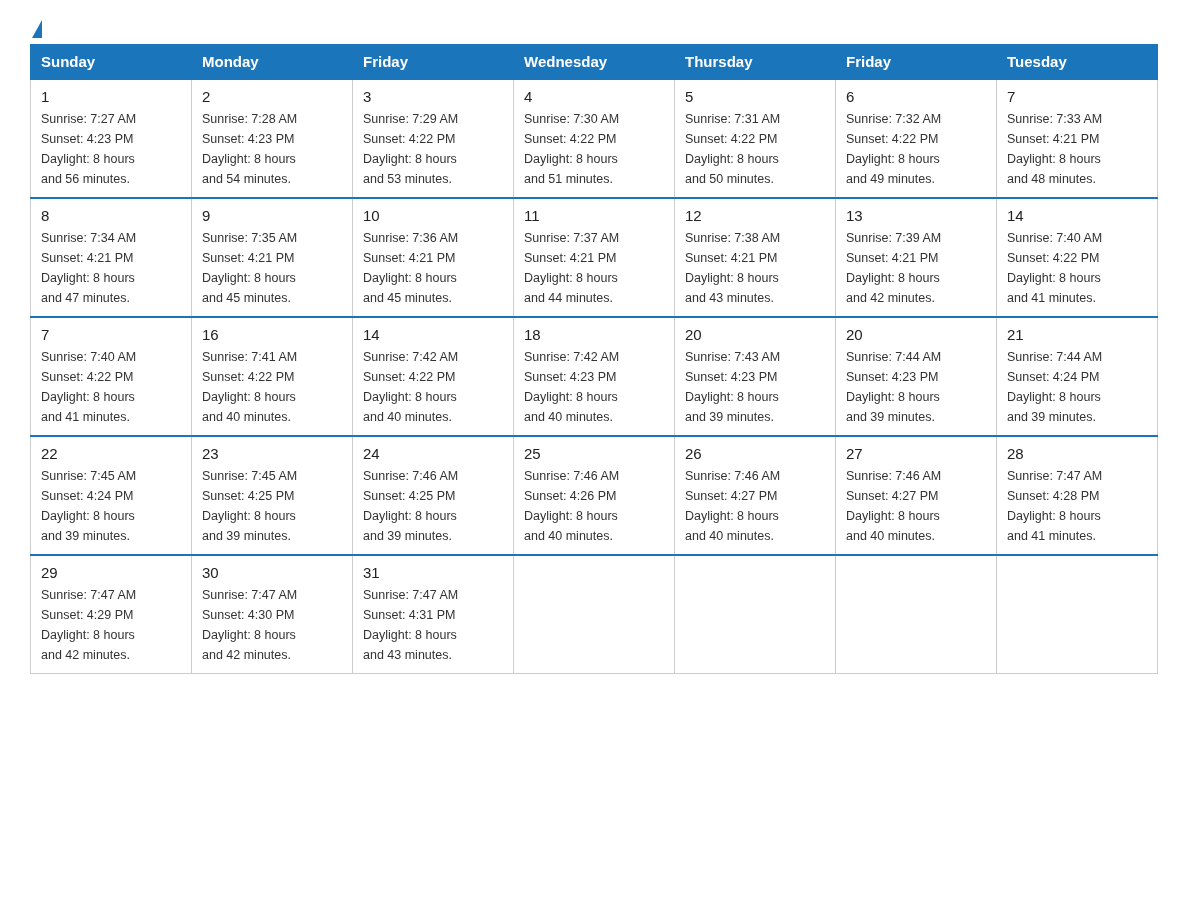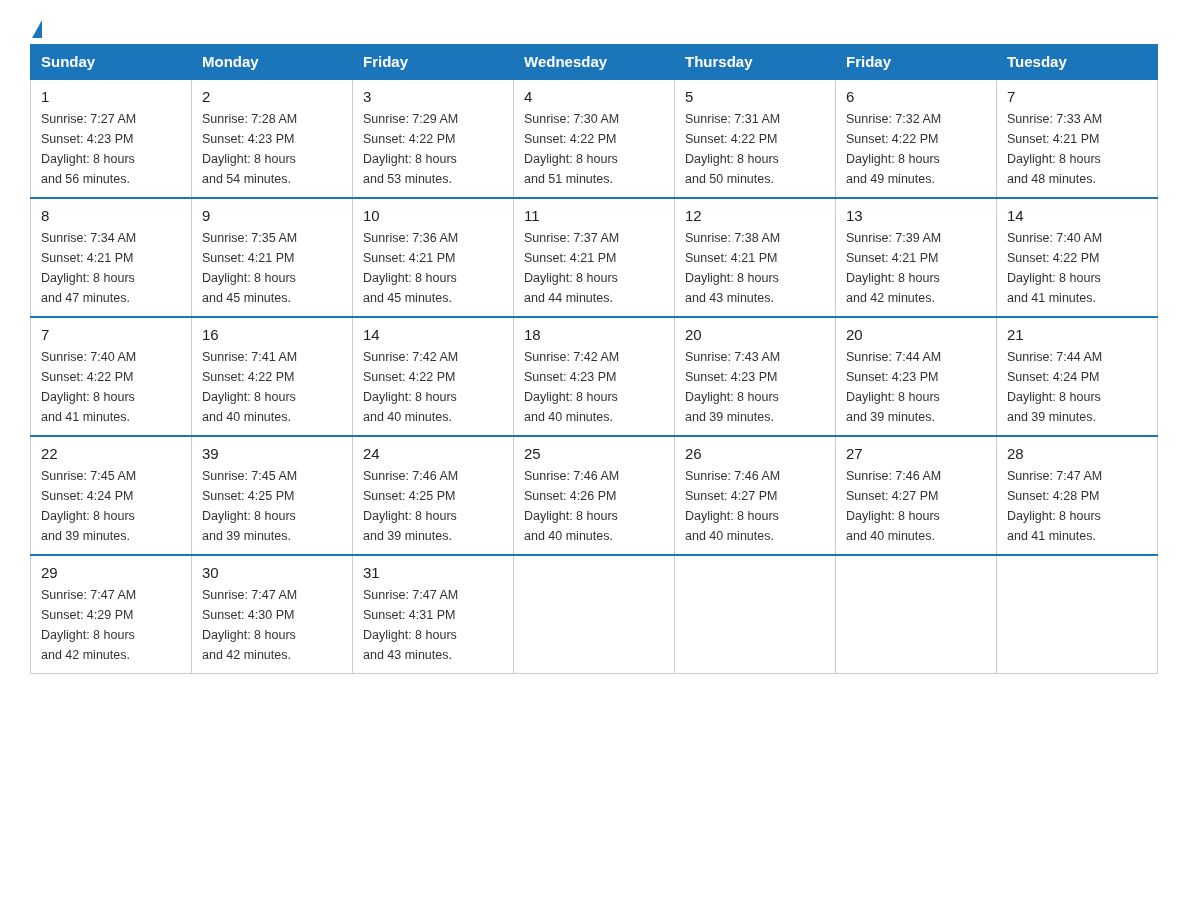--- a/index.html
+++ b/index.html
@@ -216,21 +216,21 @@
           <div class="day-num">21</div>
           <div class="day-info">Sunrise: 7:44 AM<br>Sunset: 4:24 PM<br>Daylight: 8 hours<br>and 39 minutes.</div>
         </td>
       </tr>
       <tr class="row-top">
         <td>
           <div class="day-num">22</div>
           <div class="day-info">Sunrise: 7:45 AM<br>Sunset: 4:24 PM<br>Daylight: 8 hours<br>and 39 minutes.</div>
         </td>
         <td>
-          <div class="day-num">39</div>
+          <div class="day-num">23</div>
           <div class="day-info">Sunrise: 7:45 AM<br>Sunset: 4:25 PM<br>Daylight: 8 hours<br>and 39 minutes.</div>
         </td>
         <td>
           <div class="day-num">24</div>
           <div class="day-info">Sunrise: 7:46 AM<br>Sunset: 4:25 PM<br>Daylight: 8 hours<br>and 39 minutes.</div>
         </td>
         <td>
           <div class="day-num">25</div>
           <div class="day-info">Sunrise: 7:46 AM<br>Sunset: 4:26 PM<br>Daylight: 8 hours<br>and 40 minutes.</div>
         </td>

